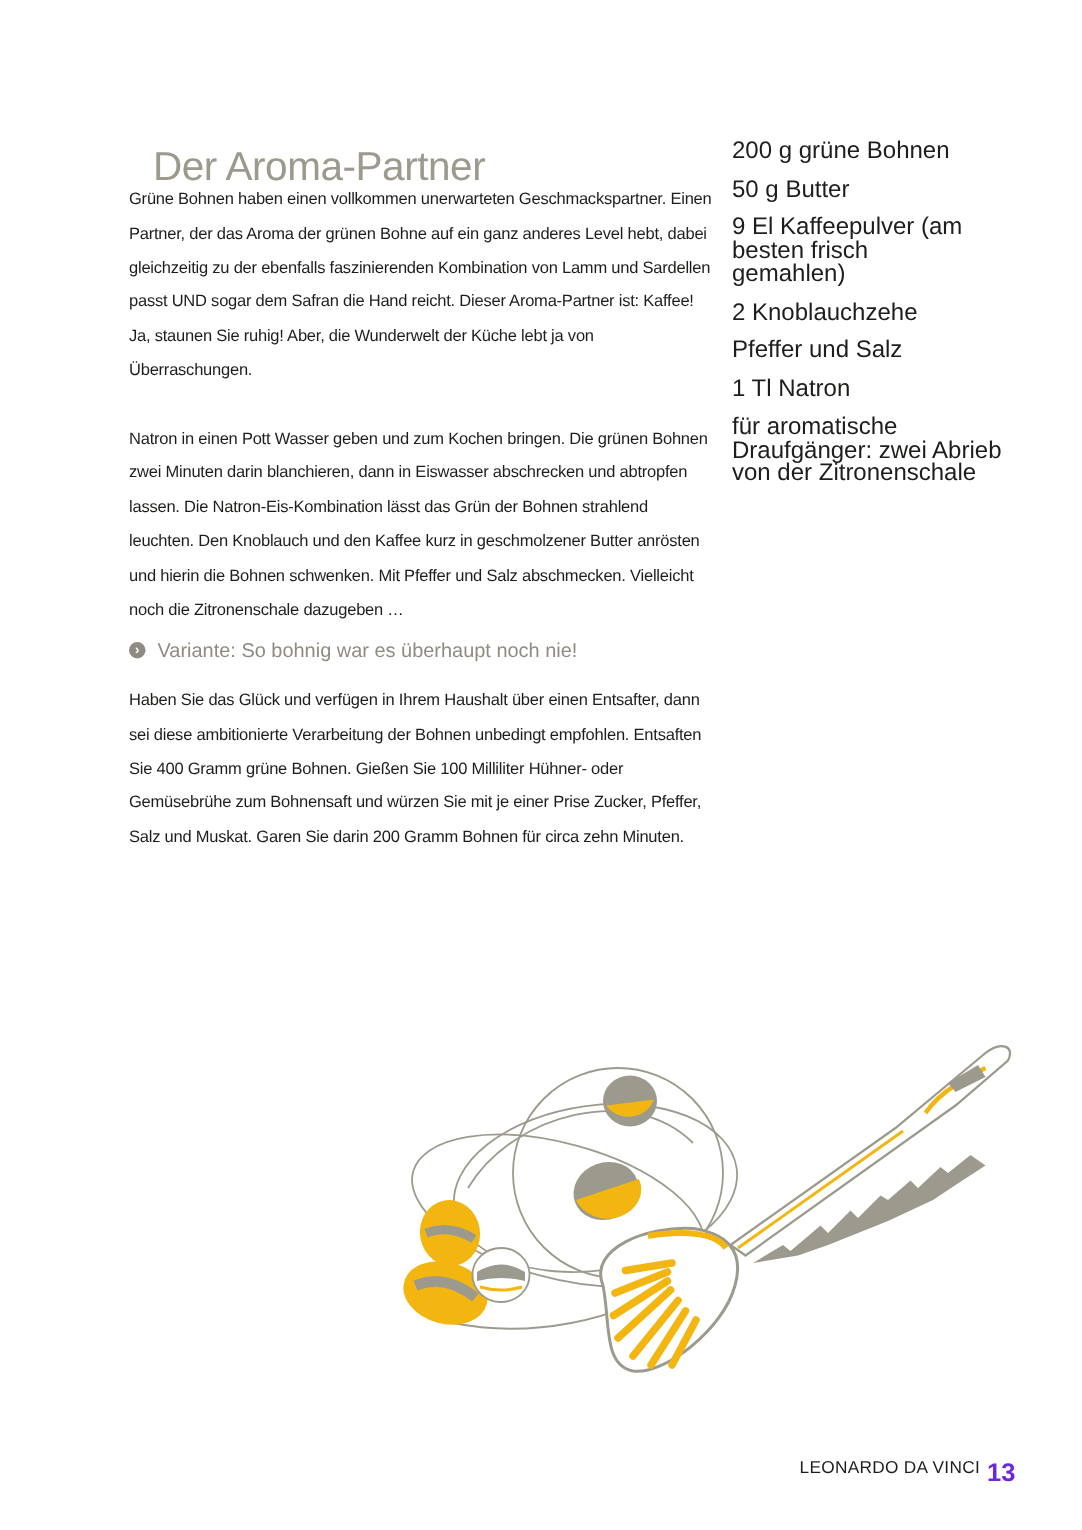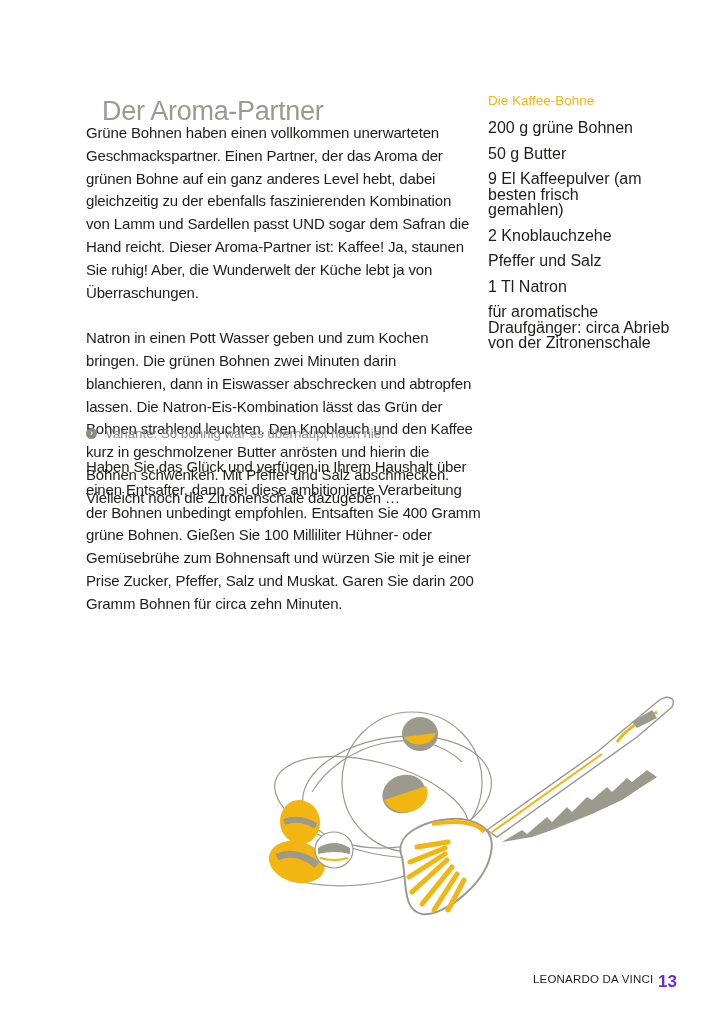--- a/index.html
+++ b/index.html
@@ -1,21 +1,21 @@
 <!DOCTYPE html>
 <html><head>
 <meta charset="utf-8">
 <style>
   html, body { margin: 0; padding: 0; background: #ffffff; }
   body { width: 721px; height: 1020px; position: relative; overflow: hidden;
          font-family: "Liberation Sans", "DejaVu Sans", sans-serif; color: #1d1d1b; }
   .title { position: absolute; left: 86px; top: 80px; margin: 16px;
            font-size: 27px; font-weight: normal; color: #9c9a8d; letter-spacing: -0.3px; }
   .main { position: absolute; left: 86px; top: 122px; width: 390px; }
-  .para { margin: 0; font-size: 15px; line-height: 22.8px; color: #1d1d1b; letter-spacing: -0.15px; }
+  .para { margin: 0; font-size: 11px; line-height: 22.8px; color: #1d1d1b; letter-spacing: -0.15px; }
   .para + .para { margin-top: 22.8px; }
   .variant { position: absolute; left: 86px; top: 426px; display: flex; align-items: center;
              font-size: 13.3px; color: #8e8c82; }
   .variant .arrow { display: inline-block; width: 11px; height: 11px; border-radius: 50%;
                     background: #8e8c82; color: #fff; font-size: 9px; line-height: 11px;
                     text-align: center; margin-right: 8px; font-weight: bold; }
   .variant-body { position: absolute; left: 86px; top: 456px; width: 395px; }
   .sidebar { position: absolute; left: 488px; top: 93px; width: 200px; }
   .side-title { margin: 0 0 12px 0; font-size: 13.5px; color: #f3b50f; font-weight: normal; }
   .ing { margin: 0 0 10px 0; font-size: 16px; line-height: 15.5px; color: #1d1d1b; }
@@ -35,28 +35,27 @@
 
 <div class="variant">
   <span class="arrow">›</span>
   <span>Variante: So bohnig war es überhaupt noch nie!</span>
 </div>
 <div class="variant-body">
   <p class="para">Haben Sie das Glück und verfügen in Ihrem Haushalt über einen Entsafter, dann sei diese ambitionierte Verarbeitung der Bohnen unbedingt empfohlen. Entsaften Sie 400 Gramm grüne Bohnen. Gießen Sie 100 Milliliter Hühner- oder Gemüsebrühe zum Bohnensaft und würzen Sie mit je einer Prise Zucker, Pfeffer, Salz und Muskat. Garen Sie darin 200 Gramm Bohnen für circa zehn Minuten.</p>
 </div>
 
 <aside class="sidebar">
-  <h2 class="side-title">Die Kaffee-Bohne</h2>
   <p class="ing">200 g grüne Bohnen</p>
   <p class="ing">50 g Butter</p>
   <p class="ing" style="width:170px">9 El Kaffeepulver (am besten frisch gemahlen)</p>
   <p class="ing">2 Knoblauchzehe</p>
   <p class="ing">Pfeffer und Salz</p>
   <p class="ing">1 Tl Natron</p>
-  <p class="ing" style="width:190px">für aromatische Draufgänger: circa Abrieb von der Zitronenschale</p>
+  <p class="ing" style="width:190px">für aromatische Draufgänger: zwei Abrieb von der Zitronenschale</p>
 </aside>
 
 <svg class="illustration" viewBox="0 0 430 250" xmlns="http://www.w3.org/2000/svg">
 
   <g fill="none" stroke="#9c9a8d" stroke-width="1.2">
     <ellipse cx="135" cy="110" rx="95" ry="55" transform="rotate(-8 135 110)"></ellipse>
     <ellipse cx="150" cy="100" rx="70" ry="70"></ellipse>
     <ellipse cx="110" cy="125" rx="100" ry="45" transform="rotate(15 110 125)"></ellipse>
     <path d="M50 110 C80 60, 160 40, 200 80"></path>
     <path d="M40 200 C90 210, 150 200, 190 170"></path>

